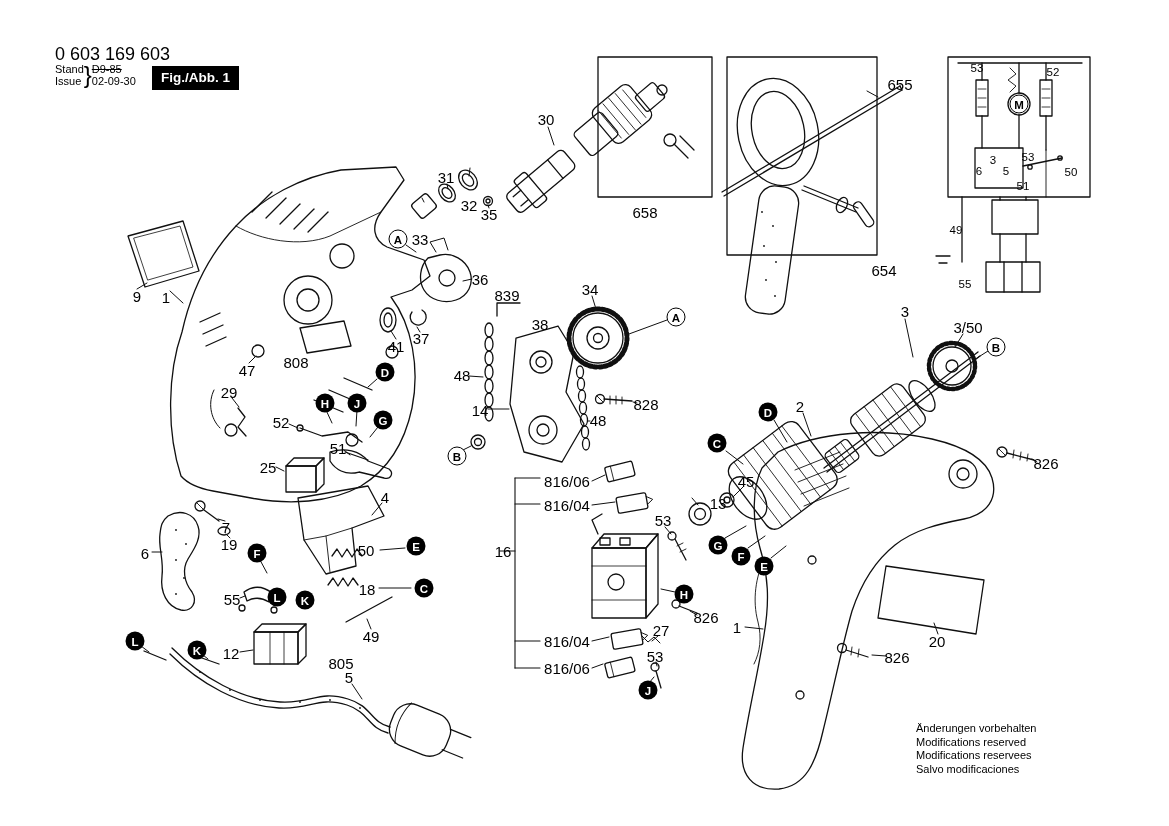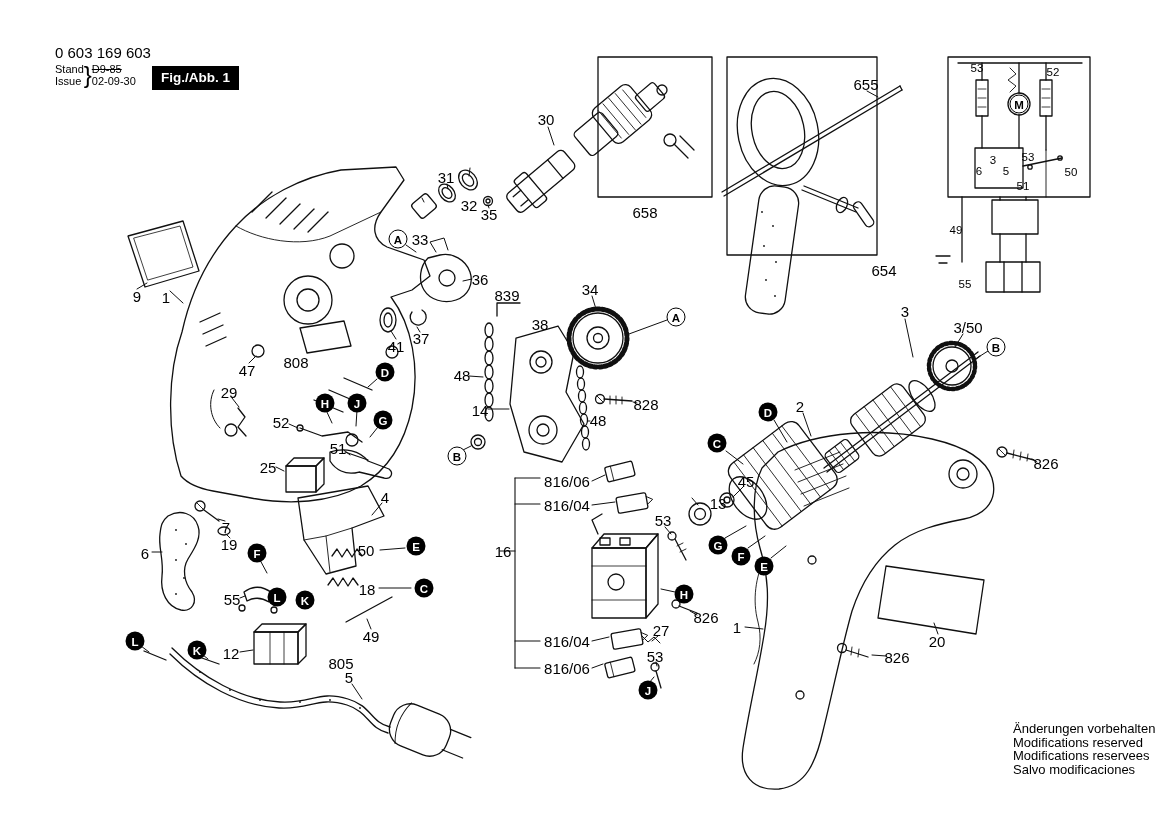--- a/index.html
+++ b/index.html
@@ -15,35 +15,35 @@
   }
   .part-label.small { font-size:11.5px; }
   .ref-badge {
     position:absolute; transform:translate(-50%,-50%);
     width:19px; height:19px; border-radius:50%;
     font-size:11.5px; font-weight:bold;
     display:flex; align-items:center; justify-content:center; box-sizing:border-box;
   }
   .ref-badge.filled { background:#000; color:#fff; }
   .ref-badge.outlined { background:#fff; color:#000; border:1.6px solid #000; }
-  .header-part-number { position:absolute; left:55px; top:44px; font-size:15px; }
+  .header-part-number { position:absolute; left:55px; top:44px; font-size:18px; }
   .header-version {
     position:absolute; left:55px; top:63px; font-size:11px;
     display:grid; grid-template-columns:auto auto auto; align-items:center;
   }
   .hv-stand { grid-row:1; grid-column:1; }
   .hv-issue { grid-row:2; grid-column:1; }
   .hv-brace { grid-row:1 / span 2; grid-column:2; font-size:24px; line-height:0.9; font-weight:normal; }
   .hv-standval { grid-row:1; grid-column:3; text-decoration:line-through; }
   .hv-issueval { grid-row:2; grid-column:3; }
   .fig-box {
     position:absolute; left:152px; top:66px; background:#000; color:#fff;
     font-size:13.5px; font-weight:bold; padding:4px 9px 5px;
   }
-  .footer-notes { position:absolute; left:1013px; top:722px; font-size:13px; line-height:13.5px; }
+  .footer-notes { position:absolute; left:916px; top:722px; font-size:11px; line-height:13.5px; }
 </style>
 </head>
 <body>
 
 <div class="canvas">
 
   <svg class="art" width="1169" height="826" viewBox="0 0 1169 826">
     <g stroke="#101010" fill="none" stroke-width="1.3" stroke-linecap="round" stroke-linejoin="round">
 
       <g>
@@ -497,21 +497,21 @@
 
   <div class="layer" id="annotation-layer">
       <div class="part-label" style="left: 137px; top: 296px;">9</div>
       <div class="part-label" style="left: 166px; top: 297px;">1</div>
       <div class="part-label" style="left: 546px; top: 119px;">30</div>
       <div class="part-label" style="left: 469px; top: 161px; margin-top: 44px;">32</div>
       <div class="part-label" style="left: 446px; top: 177px;">31</div>
       <div class="part-label" style="left: 420px; top: 191px; margin-top: 48px;">33</div>
       <div class="part-label" style="left: 489px; top: 214px;">35</div>
       <div class="part-label" style="left: 645px; top: 212px;">658</div>
-      <div class="part-label" style="left: 866px; top: 84px;">655</div>
+      <div class="part-label" style="left: 900px; top: 84px;">655</div>
       <div class="part-label" style="left: 884px; top: 270px;">654</div>
       <div class="part-label" style="left: 480px; top: 279px;">36</div>
       <div class="part-label" style="left: 590px; top: 289px;">34</div>
       <div class="part-label" style="left: 507px; top: 295px;">839</div>
       <div class="part-label" style="left: 540px; top: 324px;">38</div>
       <div class="part-label" style="left: 396px; top: 346px;">41</div>
       <div class="part-label" style="left: 421px; top: 338px;">37</div>
       <div class="part-label" style="left: 296px; top: 362px;">808</div>
       <div class="part-label" style="left: 247px; top: 370px;">47</div>
       <div class="part-label" style="left: 229px; top: 392px;">29</div>

